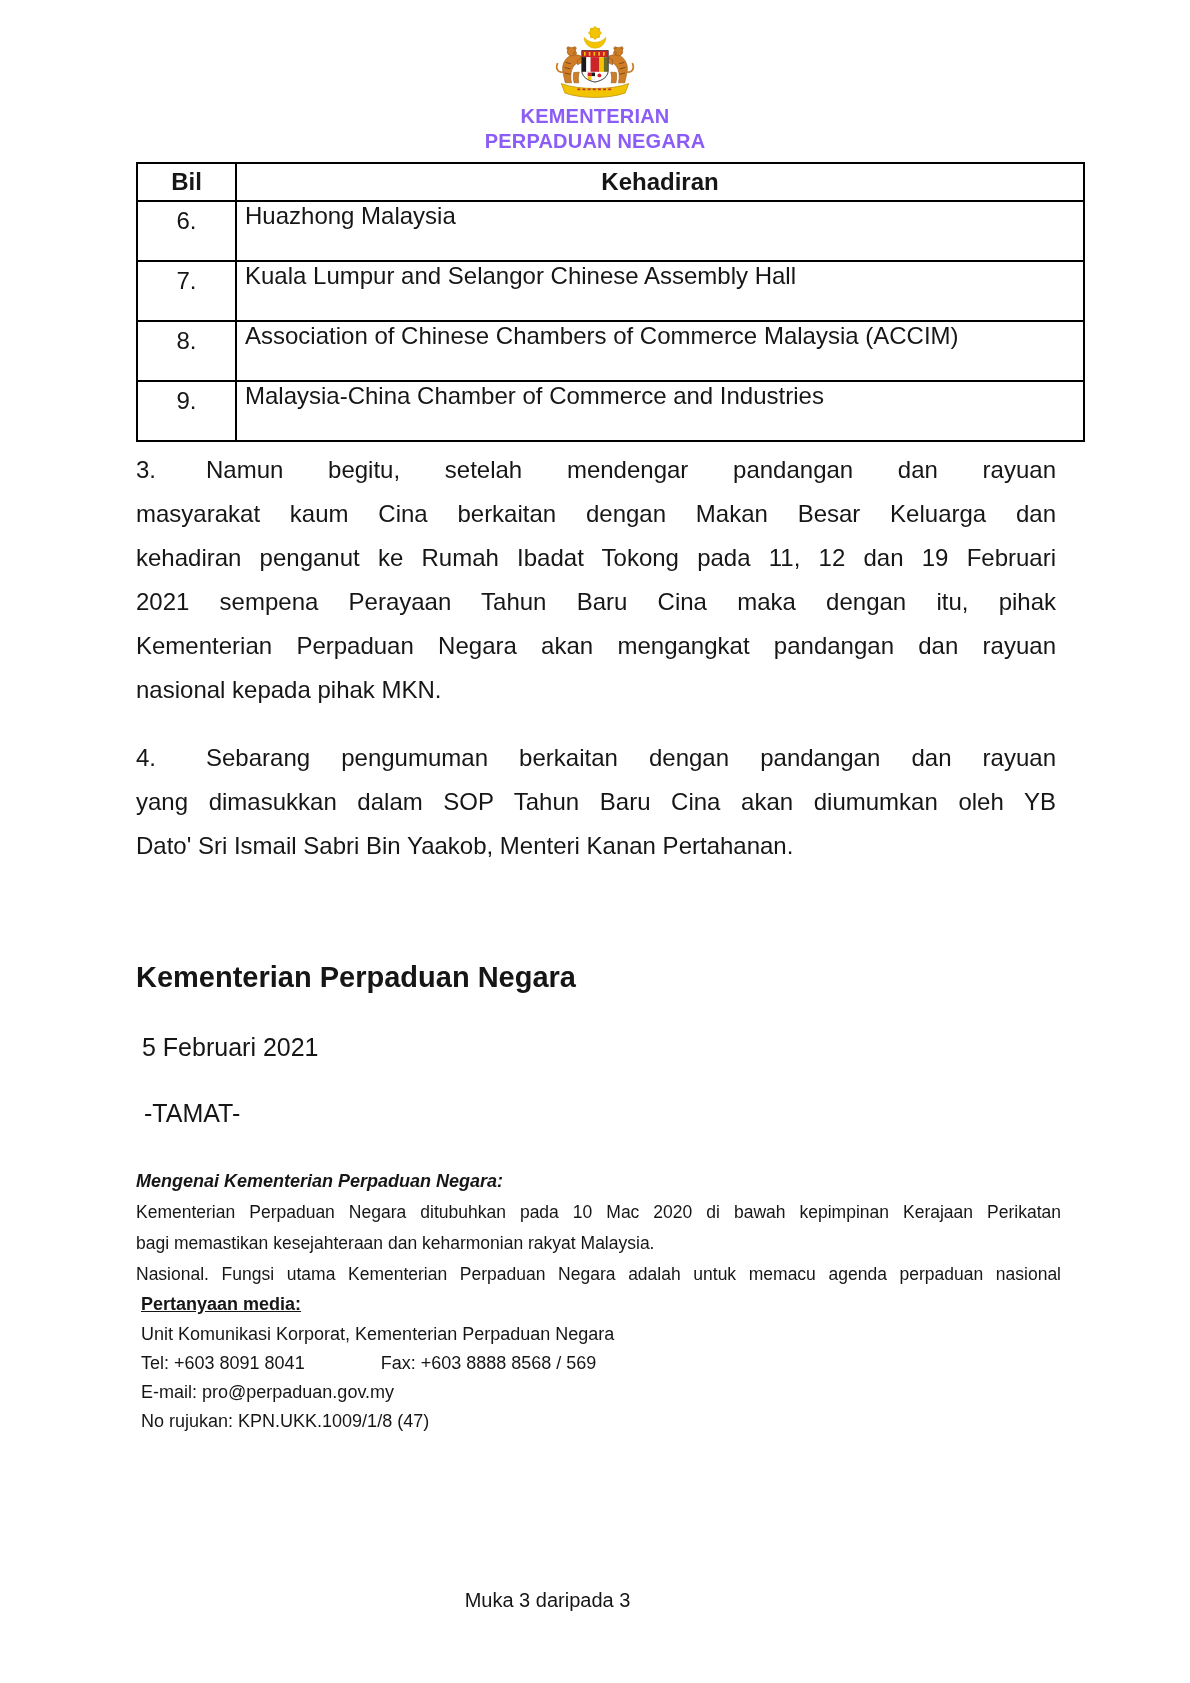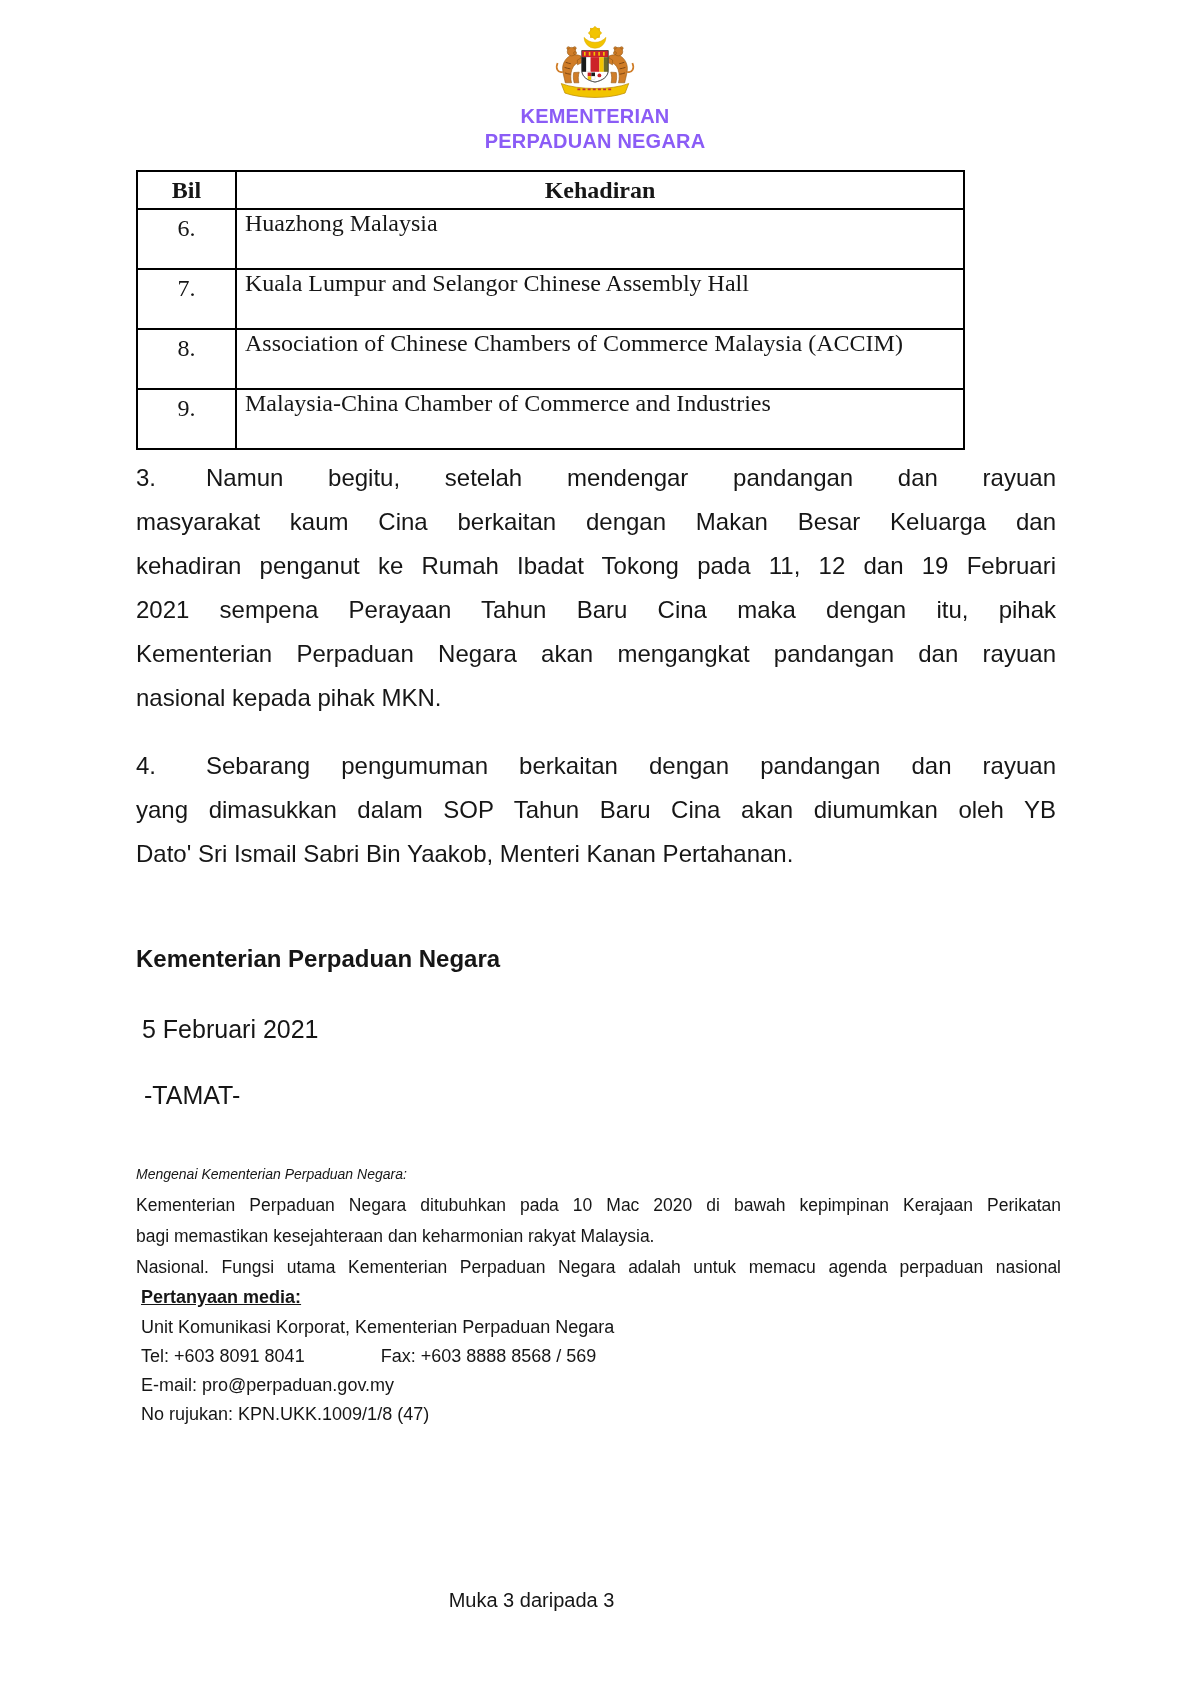--- a/index.html
+++ b/index.html
@@ -20,62 +20,62 @@
     text-align:center; color:#8b5cf6; font-weight:bold;
     font-size:20px; line-height:25px; letter-spacing:0.2px;
   }
 
   
   .content { padding-left:136px; padding-right:105px; }
 
   
   table.attendance {
     border-collapse:collapse; table-layout:fixed;
-    width:829px; margin-top:16px;font-family:Liberation Serif, serif;
+    width:949px; margin-top:8px;
   }
   table.attendance th, table.attendance td { border:2.5px solid #000; }
   table.attendance th {
     height:38px; font-size:24px; font-weight:bold; text-align:center; padding:0 4px;
   }
   table.attendance td { height:60px; vertical-align:top; font-size:24px; }
   td.bil { text-align:center; padding-top:5px; }
   td.keh { padding:0 6px 0 8px; }
   col.c-bil { width:99px; }
 
   
   .para { width:920px; font-size:24px; }
   .para-3 { margin-top:6px; margin-bottom:24px; }
   .para-4 { margin-bottom:0; }
   .jline { line-height:44px; text-align:justify; text-align-last:justify; }
   .jline.last { text-align-last:left; }
   .pnum { display:inline-block; width:70px; }
 
   
-  .signoff-org { margin-top:68px; font-size:24px; font-weight:bold; line-height:30px; }
+  .signoff-org { margin-top:94px; font-size:29px; font-weight:bold; line-height:30px; }
   .signoff-date { margin-top:40px; font-size:25px; line-height:30px; padding-left:6px; }
   .end-marker { margin-top:36px; font-size:25px; line-height:30px; padding-left:8px; }
 
   
-  .about-heading { margin-top:52px; font-size:14px; font-weight:normal; font-style:italic; line-height:24px; }
+  .about-heading { margin-top:41px; font-size:18px; font-weight:bold; font-style:italic; line-height:24px; }
   .about-body { margin-top:2px; width:925px; font-size:17.5px; }
   .about-body .aline { line-height:23px; text-align:justify; text-align-last:justify;margin-top:8px; }
   .about-body .aline.last { text-align-last:left; }
 
   
   .media-heading {
     margin-top:6px; padding-left:5px; font-size:18px; font-weight:bold;
     line-height:24px; text-decoration:underline; display:inline-block;
   }
   .media-line { padding-left:5px; font-size:18px; line-height:29px; }
   .media-line.first { margin-top:4px; }
   .fax-part { margin-left:76px; }
 
   
   .page-number {
-    position:absolute; top:1562px; left:0; width:1063px;
+    position:absolute; top:1562px; left:16px; width:1063px;
     text-align:center; font-size:20px; line-height:24px;
   }
 </style>
 </head>
 <body>
 
 <div class="page">
 
   <svg class="crest" viewBox="0 0 120 100" aria-hidden="true">
 

